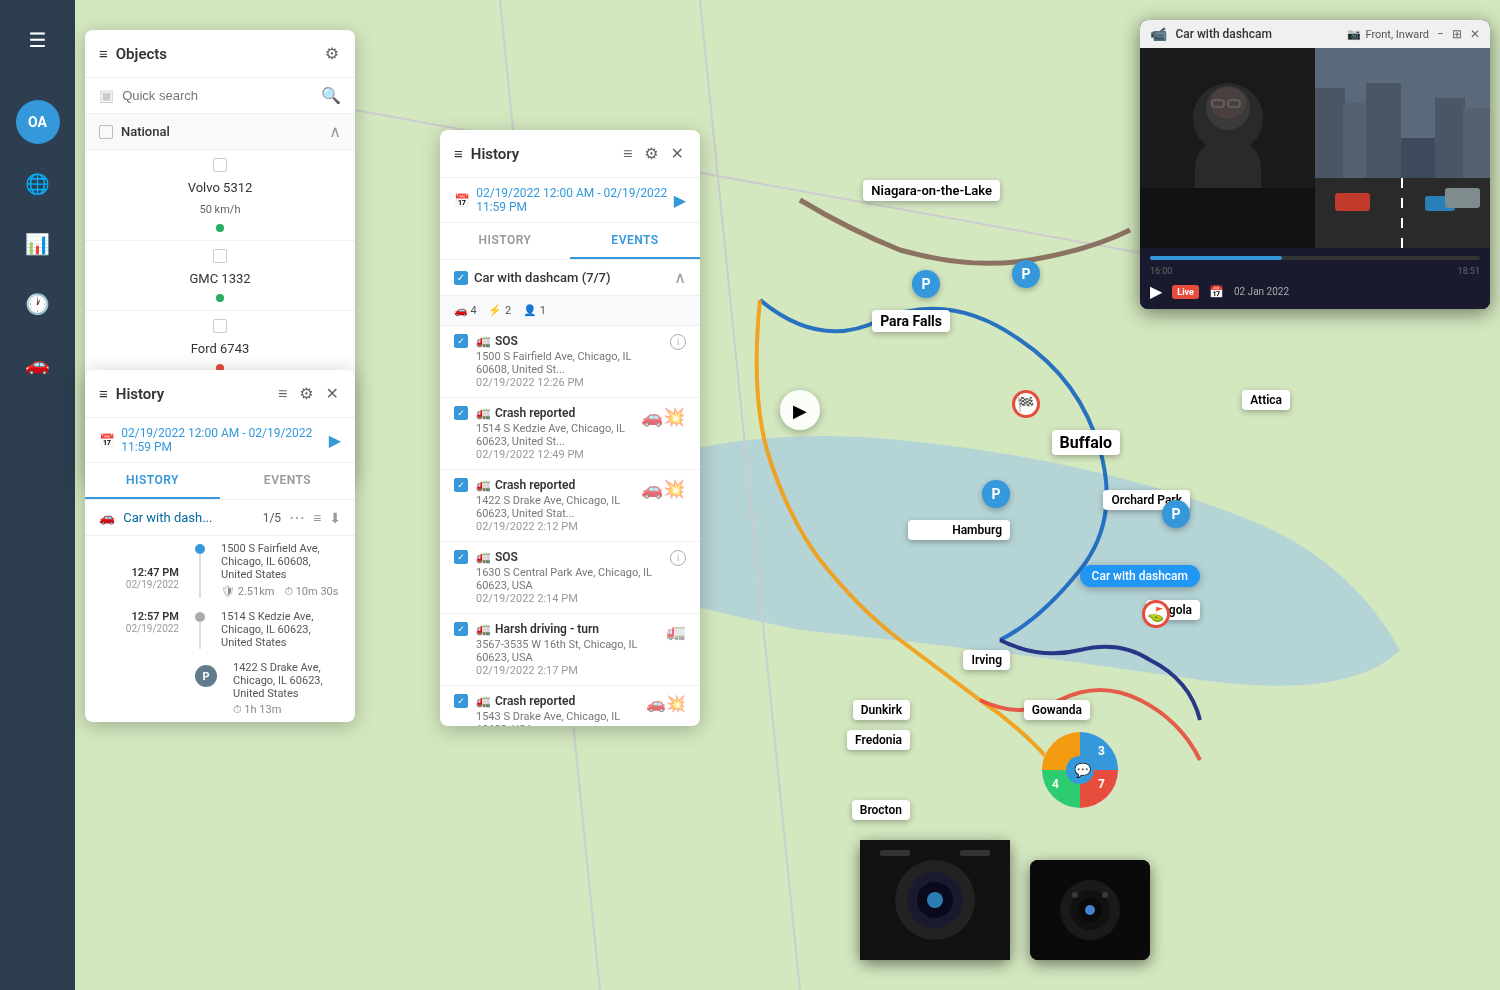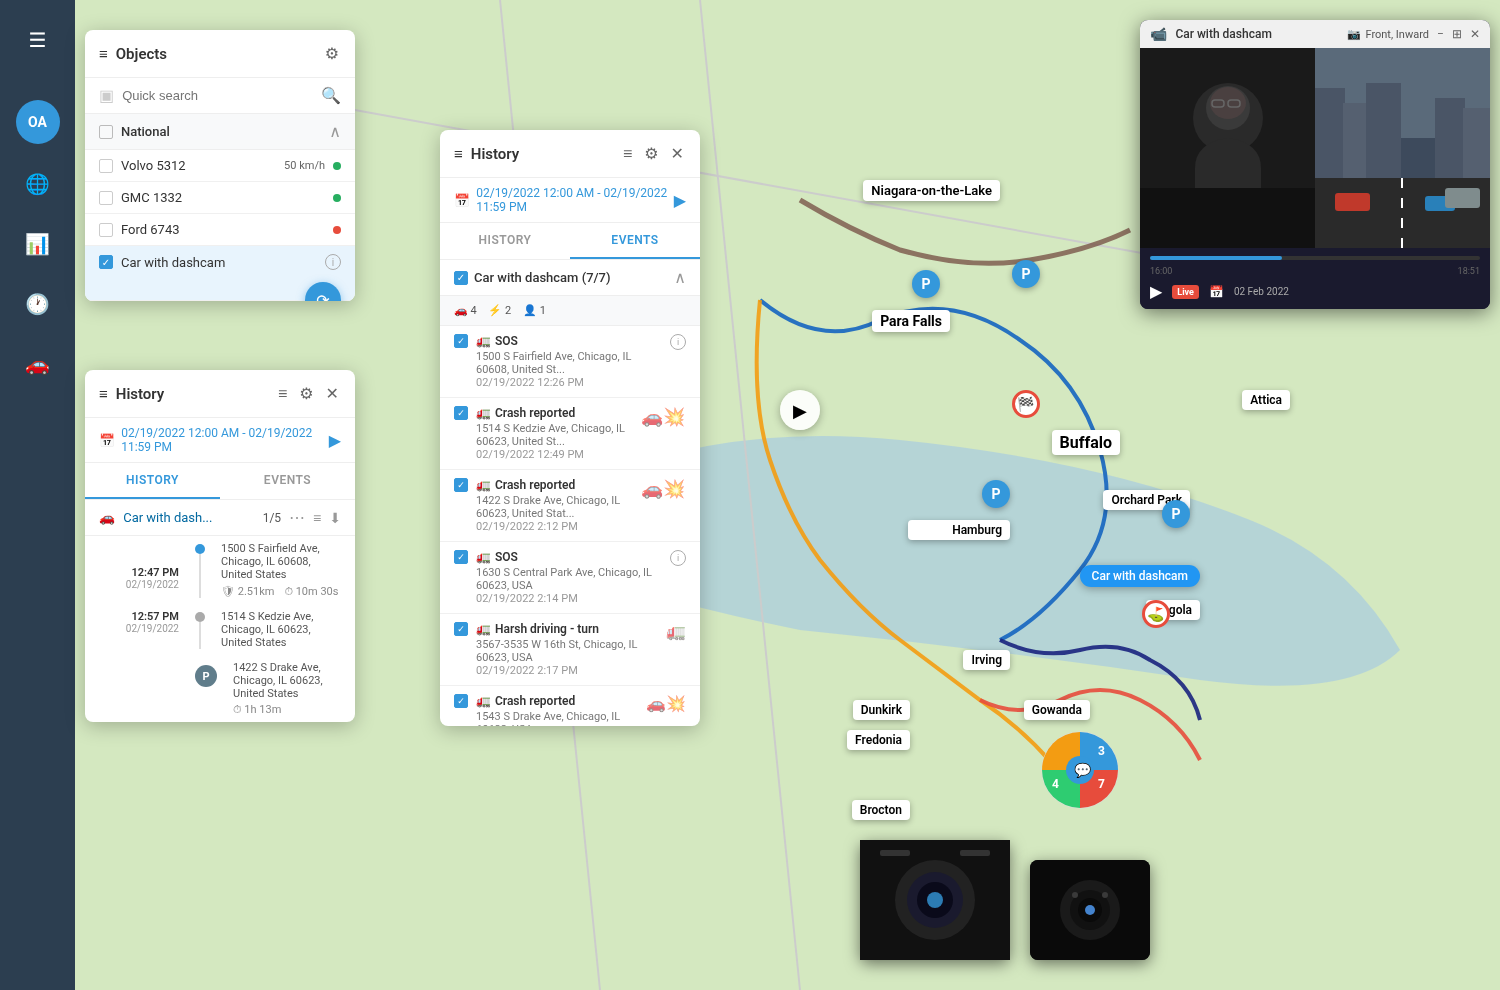--- a/index.html
+++ b/index.html
@@ -121,20 +121,21 @@
       font-size: 13px;
       font-weight: 500;
       color: #333;
     }
     .vehicle-item {
       display: flex;
       align-items: center;
       padding: 8px 14px;
       border-bottom: 1px solid #f0f0f0;
       gap: 8px;
+      flex-direction: column;
     }
     .vehicle-name {
       flex: 1;
       font-size: 13px;
       color: #333;
     }
     .speed-badge {
       font-size: 11px;
       color: #666;
     }
@@ -963,16 +964,16 @@
       <div class="video-progress"></div>
     </div>
     <div class="video-time-labels">
       <span>16:00</span>
       <span>18:51</span>
     </div>
     <div class="video-playback">
       <span class="play-pause-btn">▶</span>
       <span class="live-badge">Live</span>
       <span style="color:#888; font-size:12px;">📅</span>
-      <span class="date-badge">02 Feb 2022</span>
+      <span class="date-badge">02 Jan 2022</span>
     </div>
   </div>
 </div>
 
 </body></html>

